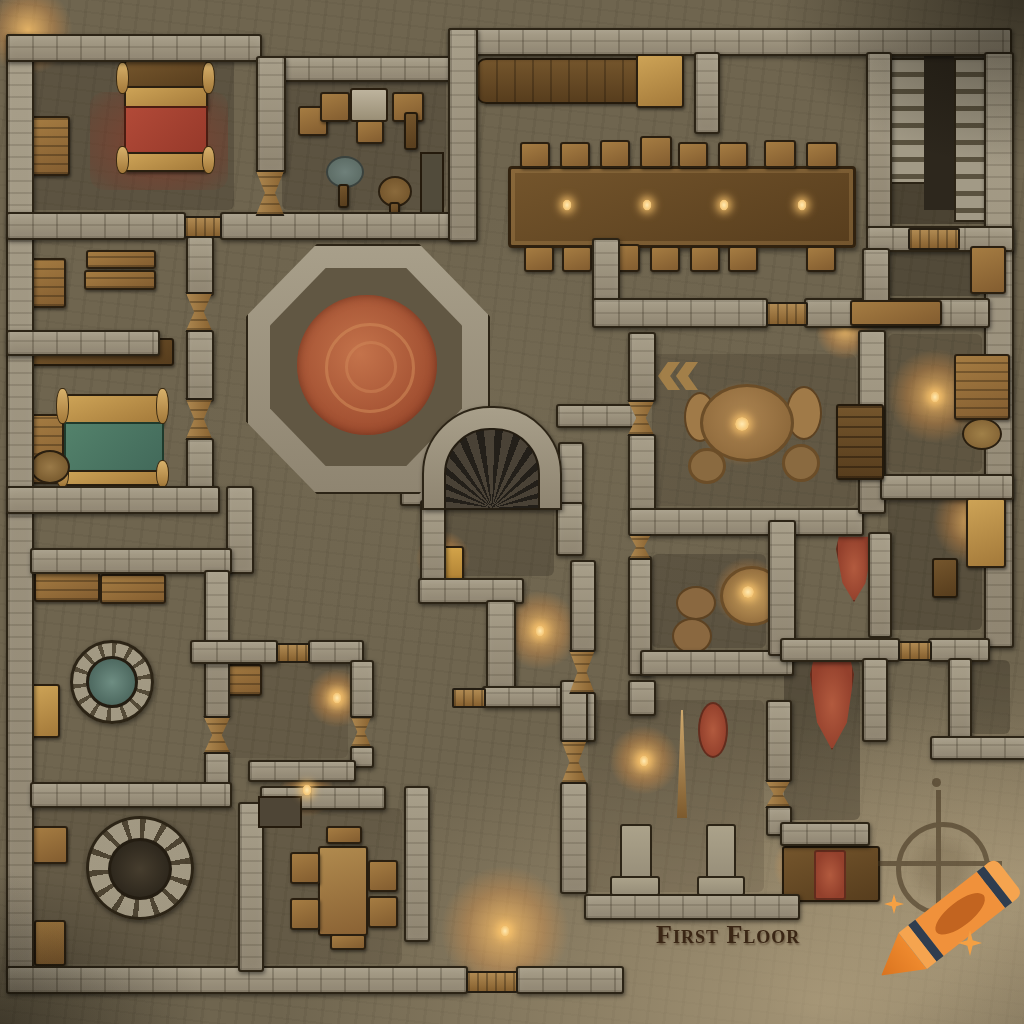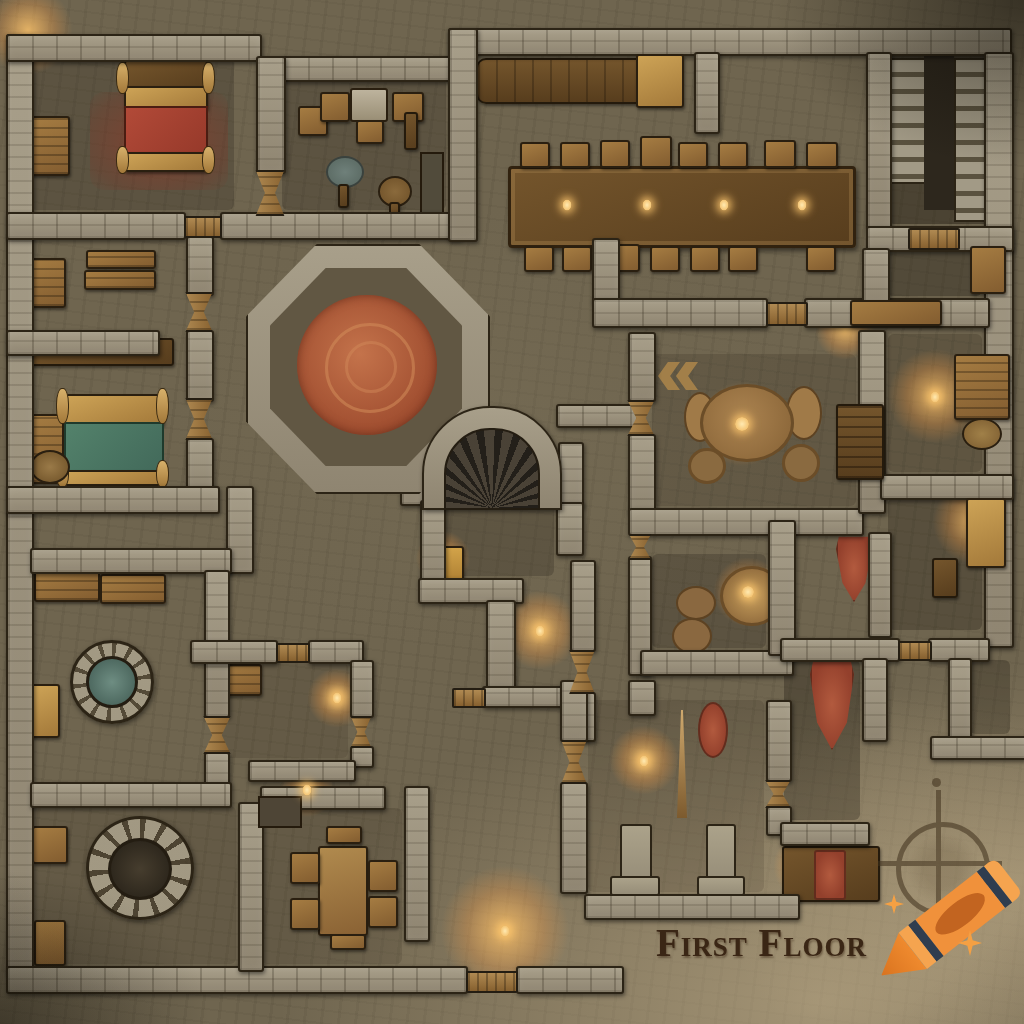--- a/index.html
+++ b/index.html
@@ -54,21 +54,21 @@
   .oct{position:absolute;clip-path:polygon(29% 0,71% 0,100% 29%,100% 71%,71% 100%,29% 100%,0 71%,0 29%);}
   .stair{position:absolute;z-index:4;border:2px solid #2c2416;
     background:repeating-linear-gradient(180deg,#a29a86 0 12px,#5a523f 12px 17px);}
   .chev{position:absolute;z-index:6;background:#a5824a;
     clip-path:polygon(100% 0,45% 0,0 50%,45% 100%,100% 100%,55% 50%);opacity:.95;}
   .spear{position:absolute;z-index:6;clip-path:polygon(42% 0,58% 0,92% 100%,8% 100%);
     background:linear-gradient(180deg,#cfa96e,#7c5a2e);}
   .pillar{position:absolute;z-index:12;border:2px solid #2c2416;border-radius:3px;
     background:linear-gradient(180deg,#aba globe28a,#968d78);background:linear-gradient(180deg,#aba28a,#968d78);}
   #title{position:absolute;left:656px;top:920px;z-index:40;font-weight:bold;
-    font-variant:small-caps;font-size:39px;letter-spacing:1px;color:#3a2615;
+    font-variant:small-caps;font-size:26px;letter-spacing:1px;color:#3a2615;
     text-shadow:1px 2px 2px rgba(40,20,5,.4);}
   #compass{position:absolute;left:878px;top:782px;width:124px;height:164px;opacity:.55;z-index:20;}
   #compass .ringc{position:absolute;left:18px;top:40px;width:84px;height:84px;border:5px solid #3f301c;border-radius:50%;
     background:radial-gradient(circle, rgba(63,48,28,.25) 30%, transparent 60%);}
   #compass .hline{position:absolute;left:0;top:79px;width:124px;height:5px;background:#3f301c;}
   #compass .vline{position:absolute;left:58px;top:8px;width:5px;height:150px;background:#3f301c;}
   #compass .dot{position:absolute;left:54px;top:-4px;width:9px;height:9px;border-radius:50%;background:#3f301c;}
   #crayon{position:absolute;left:919px;top:843px;width:46px;height:170px;transform:rotate(52deg);z-index:41;}
   #crayon .cap{position:absolute;left:0;top:0;width:46px;height:14px;background:#f5a44f;border-radius:8px 8px 0 0;}
   #crayon .b1{position:absolute;left:0;top:14px;width:46px;height:9px;background:#2f3d4f;}

